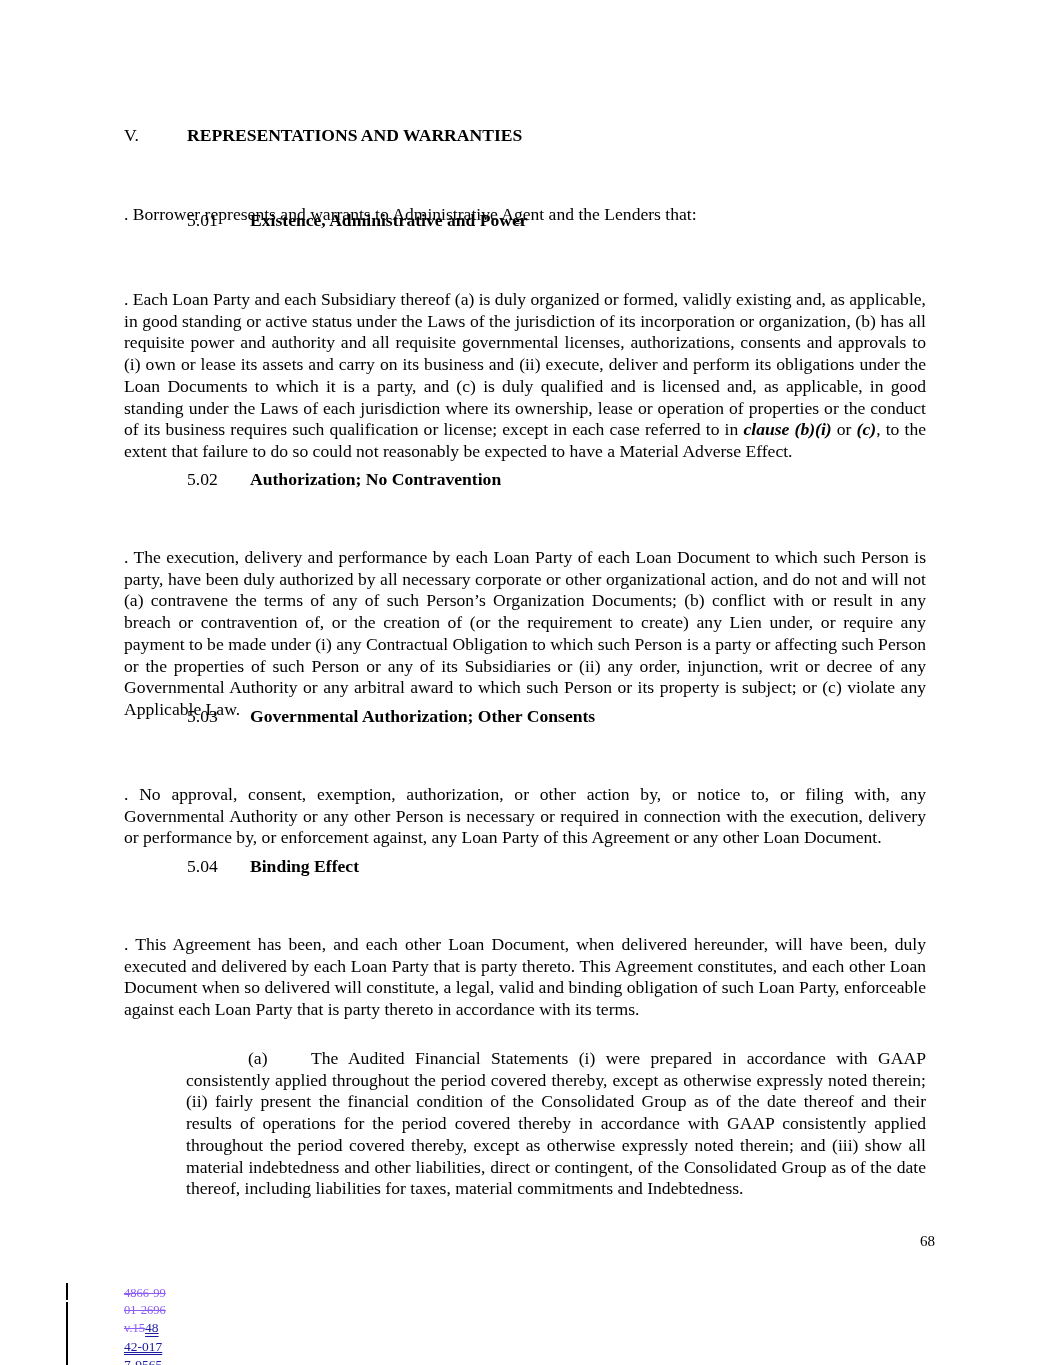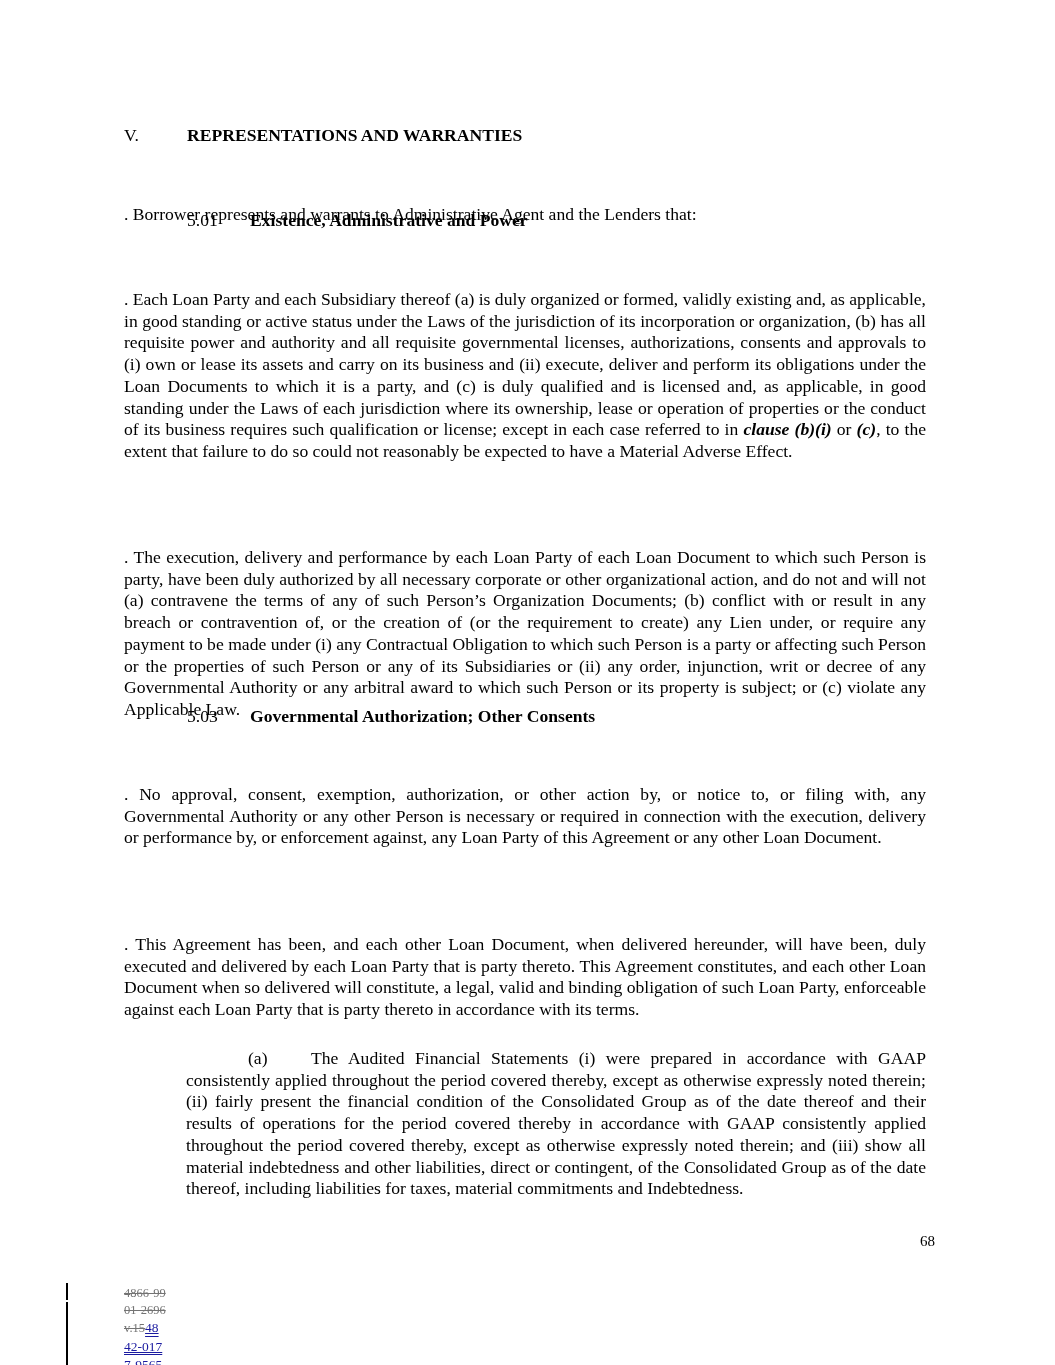--- a/index.html
+++ b/index.html
@@ -74,21 +74,21 @@
       background: #000000;
     }
     .doc-id {
       position: absolute;
       left: 124px;
       top: 1285px;
       font-size: 12.5px;
       line-height: 17.2px;
     }
     .doc-id .del {
-      color: #737373;
+      color: #8b5cf6;
       text-decoration: line-through;
     }
     .doc-id .ins {
       color: #1a1aa0;
       text-decoration: underline;
       text-decoration-style: double;
       font-size: 13.5px;
       margin-top: 23px;
     }
     .page-number {
@@ -108,29 +108,35 @@
   </div>
 
   <div class="block para" style="top:168px;">. Borrower represents and warrants to Administrative Agent and the Lenders that:</div>
 
   <div class="block section-heading" style="top:210px;">
     <span class="num">5.01</span><span class="title">Existence, Administrative and Power</span>
   </div>
 
   <div class="block para" style="top:253px;"><span>. Each Loan Party and each Subsidiary thereof (a) is duly organized or formed, validly existing and, as applicable, in good standing or active status under the Laws of the jurisdiction of its incorporation or organization, (b) has all requisite power and authority and all requisite governmental licenses, authorizations, consents and approvals to (i) own or lease its assets and carry on its business and (ii) execute, deliver and perform its obligations under the Loan Documents to which it is a party, and (c) is duly qualified and is licensed and, as applicable, in good standing under the Laws of each jurisdiction where its ownership, lease or operation of properties or the conduct of its business requires such qualification or license; except in each case referred to in </span><span class="bi">clause (b)(i)</span><span> or </span><span class="bi">(c)</span><span>, to the extent that failure to do so could not reasonably be expected to have a Material Adverse Effect.</span></div>
 
+  <div class="block section-heading" style="top:469px;">
+    <span class="num">5.02</span><span class="title">Authorization; No Contravention</span>
+  </div>
 
   <div class="block para" style="top:511px;">. The execution, delivery and performance by each Loan Party of each Loan Document to which such Person is party, have been duly authorized by all necessary corporate or other organizational action, and do not and will not (a) contravene the terms of any of such Person’s Organization Documents; (b) conflict with or result in any breach or contravention of, or the creation of (or the requirement to create) any Lien under, or require any payment to be made under (i) any Contractual Obligation to which such Person is a party or affecting such Person or the properties of such Person or any of its Subsidiaries or (ii) any order, injunction, writ or decree of any Governmental Authority or any arbitral award to which such Person or its property is subject; or (c) violate any Applicable Law.</div>
 
   <div class="block section-heading" style="top:706px;">
     <span class="num">5.03</span><span class="title">Governmental Authorization; Other Consents</span>
   </div>
 
   <div class="block para" style="top:748px;">. No approval, consent, exemption, authorization, or other action by, or notice to, or filing with, any Governmental Authority or any other Person is necessary or required in connection with the execution, delivery or performance by, or enforcement against, any Loan Party of this Agreement or any other Loan Document.</div>
 
+  <div class="block section-heading" style="top:856px;">
+    <span class="num">5.04</span><span class="title">Binding Effect</span>
+  </div>
 
   <div class="block para" style="top:898px;">. This Agreement has been, and each other Loan Document, when delivered hereunder, will have been, duly executed and delivered by each Loan Party that is party thereto. This Agreement constitutes, and each other Loan Document when so delivered will constitute, a legal, valid and binding obligation of such Loan Party, enforceable against each Loan Party that is party thereto in accordance with its terms.</div>
 
 
   <div class="block para-indent" style="top:1048px;"><span class="lead">(a)</span><span>The Audited Financial Statements (i) were prepared in accordance with GAAP consistently applied throughout the period covered thereby, except as otherwise expressly noted therein; (ii) fairly present the financial condition of the Consolidated Group as of the date thereof and their results of operations for the period covered thereby in accordance with GAAP consistently applied throughout the period covered thereby, except as otherwise expressly noted therein; and (iii) show all material indebtedness and other liabilities, direct or contingent, of the Consolidated Group as of the date thereof, including liabilities for taxes, material commitments and Indebtedness.</span></div>
 
   <div class="footer-bar" style="top:1283px; height:17px;"></div>
   <div class="footer-bar" style="top:1302px; height:63px;"></div>
 
   <div class="doc-id">

